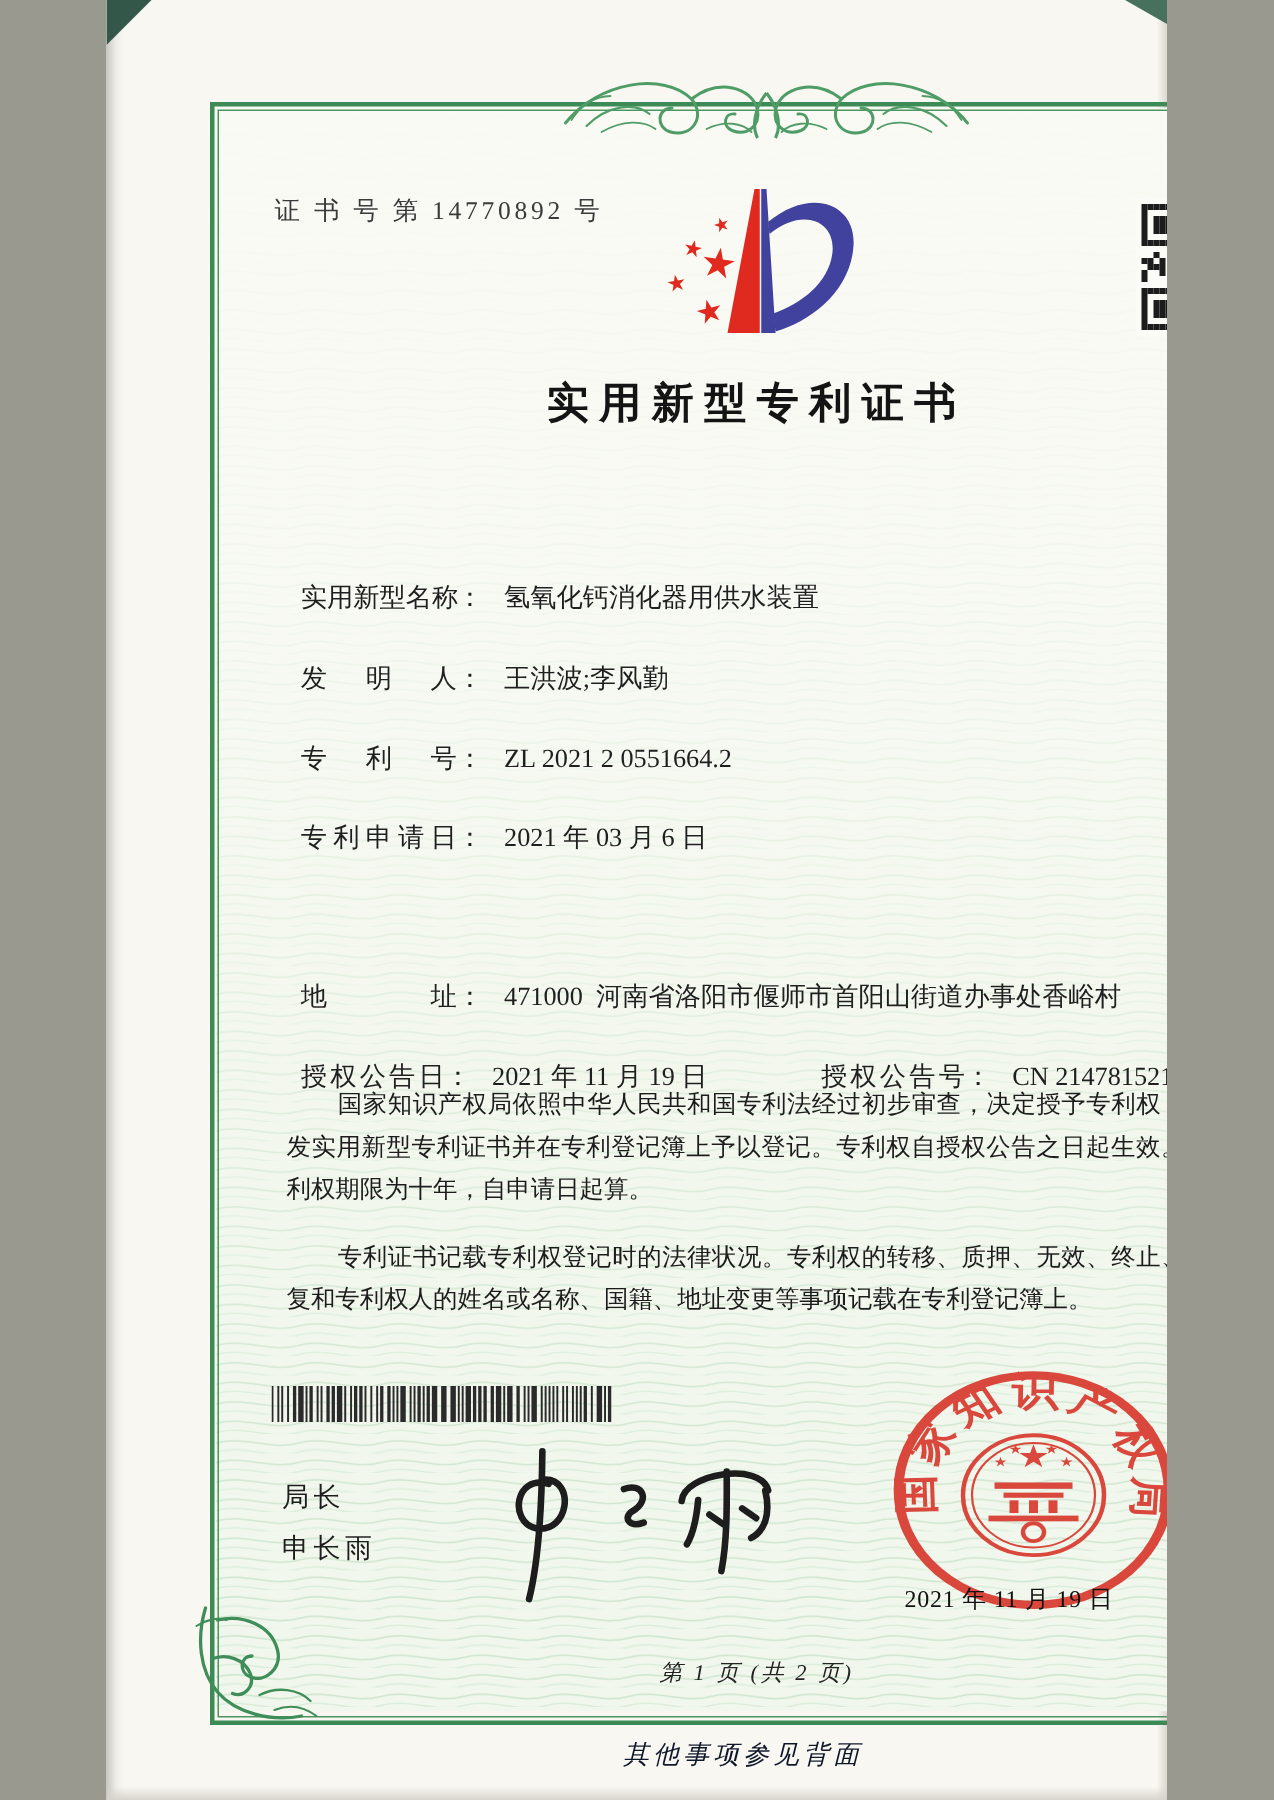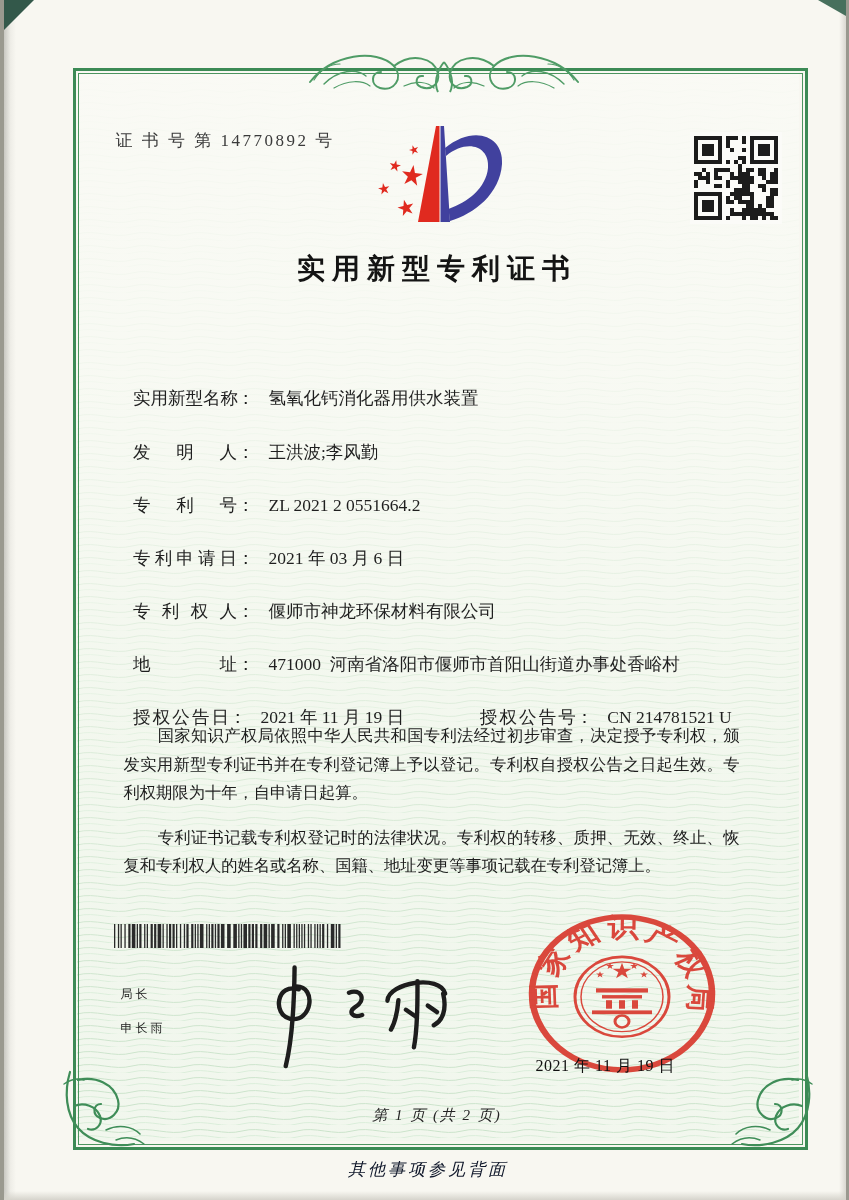--- a/index.html
+++ b/index.html
@@ -1,16 +1,16 @@
 <!DOCTYPE html>
 <html><head>
 <meta charset="utf-8">
 <style>
   html,body{margin:0;padding:0;background:#9a998f;}
-  #page{position:relative;width:842px;height:1200px;margin:0 auto;overflow:hidden;
+  #page{position:relative;width:707px;height:1200px;margin:0 auto;overflow:hidden;
         background:#f8f7f1;font-family:"Liberation Serif","DejaVu Serif",serif;color:#222;}
   
   .edge-left{position:absolute;left:0;top:0;width:12px;height:1200px;
      background:linear-gradient(90deg,#c8c7c1,#eeede7 55%,rgba(238,237,231,0));}
   .edge-right{position:absolute;right:0;top:0;width:7px;height:1200px;
      background:linear-gradient(270deg,#dad8d1,rgba(218,216,209,0));}
   .edge-bottom{position:absolute;left:0;bottom:0;width:849px;height:9px;
      background:linear-gradient(0deg,#d6d4cc,rgba(214,212,204,0));}
   .corner-tl{position:absolute;left:0;top:0;width:0;height:0;
      border-top:30px solid #33584a;border-right:30px solid transparent;}
@@ -31,21 +31,21 @@
   .title{left:69px;top:250px;width:729px;text-align:center;font-size:28px;font-weight:700;
      letter-spacing:7px;color:#141414;}
   .frow{left:112px;width:648px;height:24px;font-size:17.5px;color:#1f1f1f;white-space:pre;}
   .f-label{display:inline-block;width:104px;text-align:justify;text-align-last:justify;vertical-align:bottom;font-family:Liberation Mono, monospace;}
   .f-label.w5{width:96px;}
   .f-val{margin-left:14px;}
   .pair2{position:absolute;left:338px;top:0;}
   .paras{left:104px;top:706px;width:648px;font-size:16.3px;line-height:28.6px;color:#1c1c1c;
      text-align:justify;}
   .paras p{margin:16px;text-indent:2.1em;}
-  .signer{left:117px;font-size:12px;letter-spacing:3px;color:#1d1d1d;}
+  .signer{left:117px;font-size:18px;letter-spacing:3px;color:#1d1d1d;}
   .seal-date{left:532px;top:1056px;width:152px;font-size:16px;color:#111;letter-spacing:.5px;}
   .page-ind{left:69px;top:1106px;width:729px;text-align:center;font-size:15px;
      letter-spacing:2px;color:#242424;font-style:italic;}
   .back-note{left:0;top:1158px;width:849px;text-align:center;font-size:17px;
      letter-spacing:3px;color:#0f172a;font-style:italic;}
   svg{display:block;}
 </style>
 </head>
 <body>
 
@@ -358,23 +358,20 @@
   </div>
   <div class="abs frow" style="top:419px">
     <span class="f-label">发明人</span><span>：</span><span class="f-val">王洪波;李风勤</span>
   </div>
   <div class="abs frow" style="top:472px">
     <span class="f-label">专利号</span><span>：</span><span class="f-val">ZL 2021 2 0551664.2</span>
   </div>
   <div class="abs frow" style="top:525px">
     <span class="f-label">专利申请日</span><span>：</span><span class="f-val">2021 年 03 月 6 日</span>
   </div>
-  <div class="abs frow" style="top:578px">
-    <span class="f-label">专利权人</span><span>：</span><span class="f-val">偃师市神龙环保材料有限公司</span>
-  </div>
   <div class="abs frow" style="top:631px">
     <span class="f-label">地址</span><span>：</span><span class="f-val">471000  河南省洛阳市偃师市首阳山街道办事处香峪村</span>
   </div>
   <div class="abs frow" style="top:684px">
     <span class="f-label w5">授权公告日</span><span>：</span><span class="f-val">2021 年 11 月 19 日</span>
     <span class="pair2">
       <span class="f-label w5">授权公告号</span><span>：</span><span class="f-val">CN 214781521 U</span>
     </span>
   </div>
 

